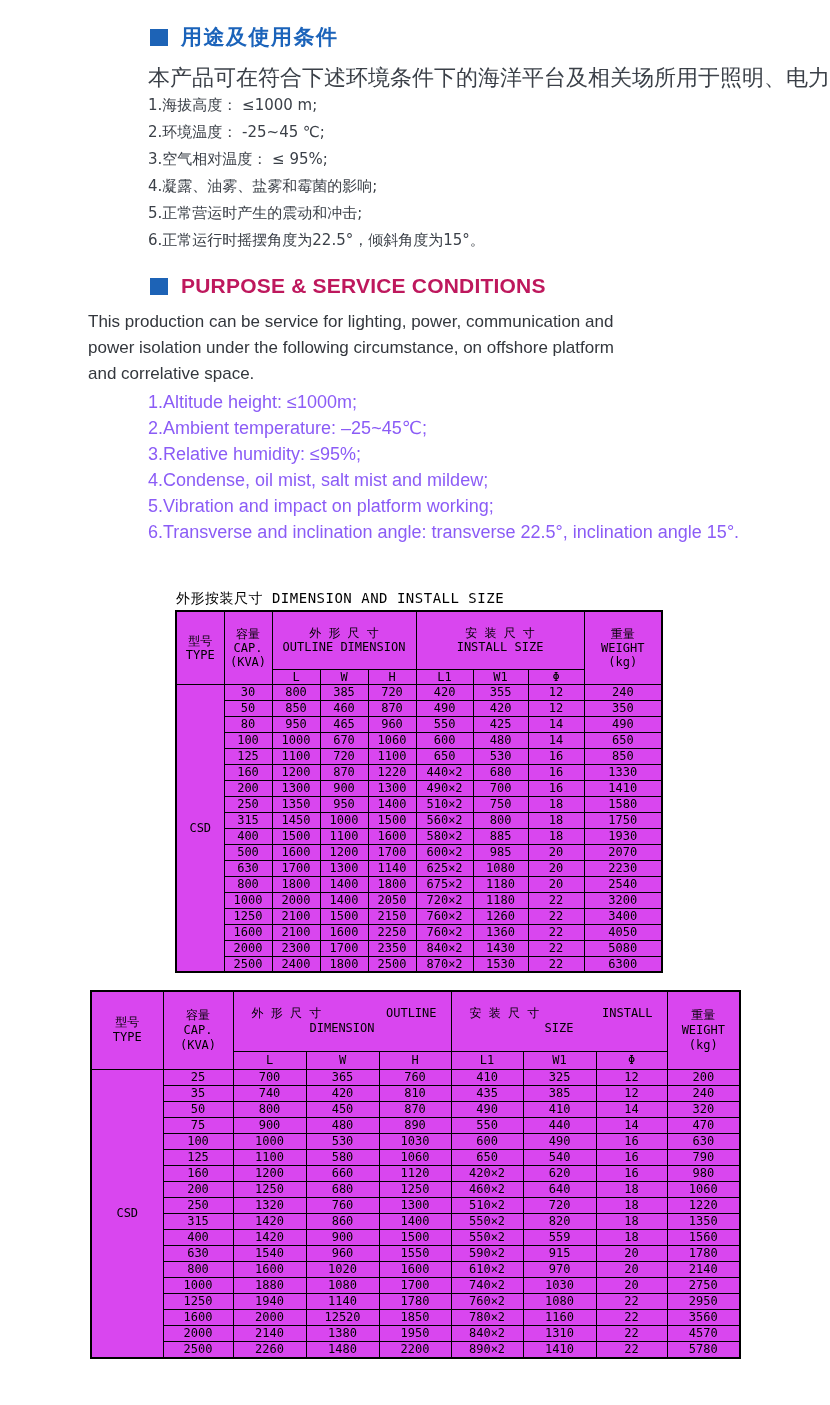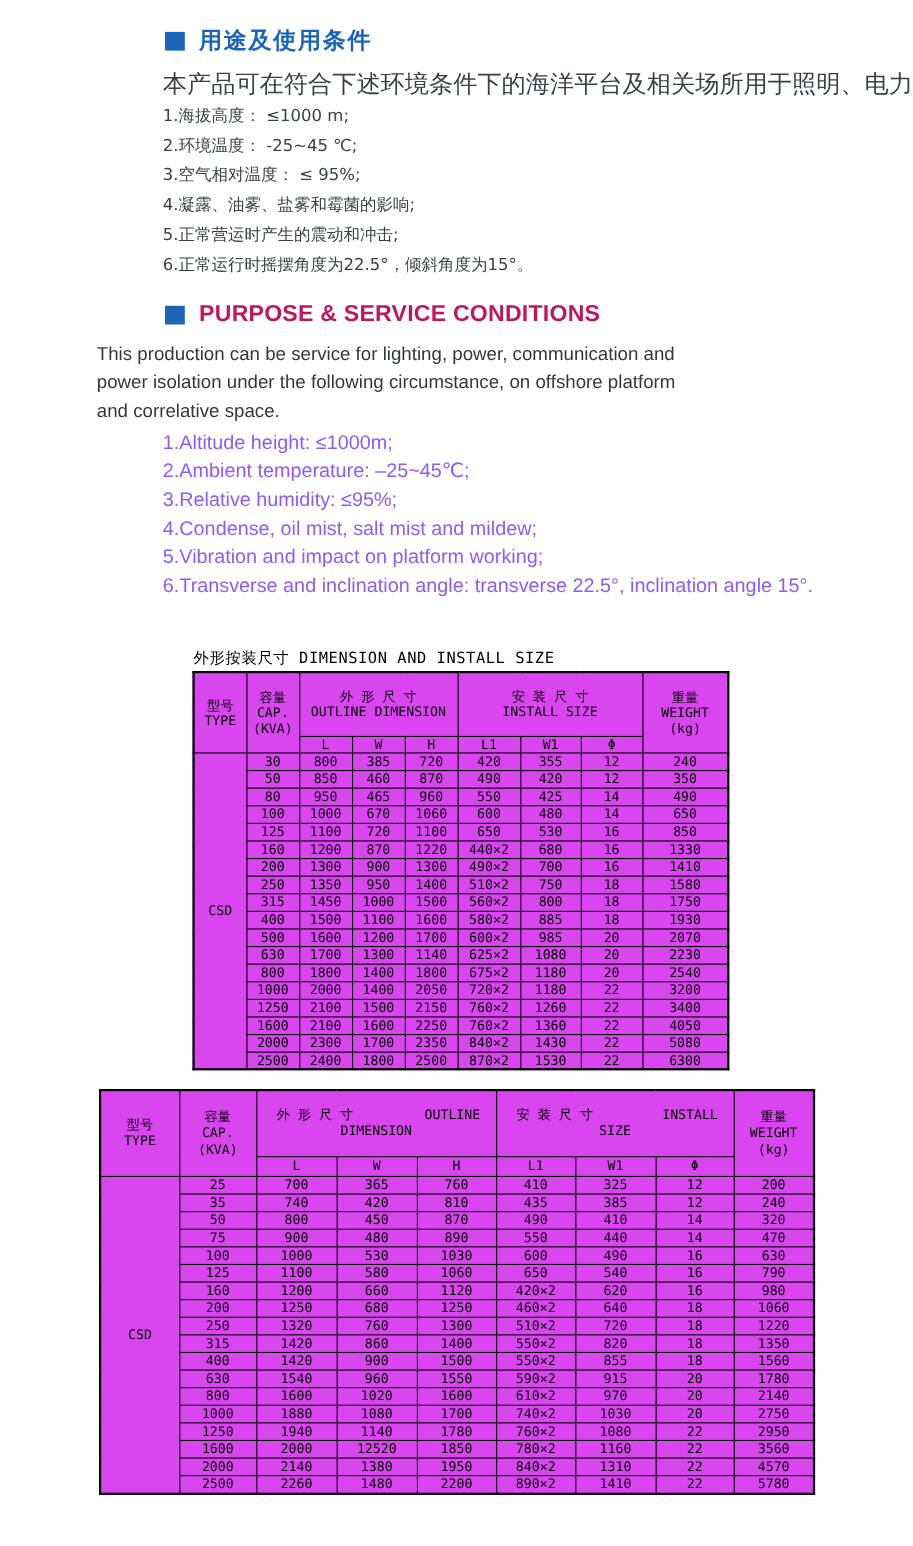--- a/index.html
+++ b/index.html
@@ -482,21 +482,21 @@
           <td>820</td>
           <td>18</td>
           <td>1350</td>
         </tr>
         <tr>
           <td>400</td>
           <td>1420</td>
           <td>900</td>
           <td>1500</td>
           <td>550×2</td>
-          <td>855</td>
+          <td>559</td>
           <td>18</td>
           <td>1560</td>
         </tr>
         <tr>
           <td>630</td>
           <td>1540</td>
           <td>960</td>
           <td>1550</td>
           <td>590×2</td>
           <td>915</td>

